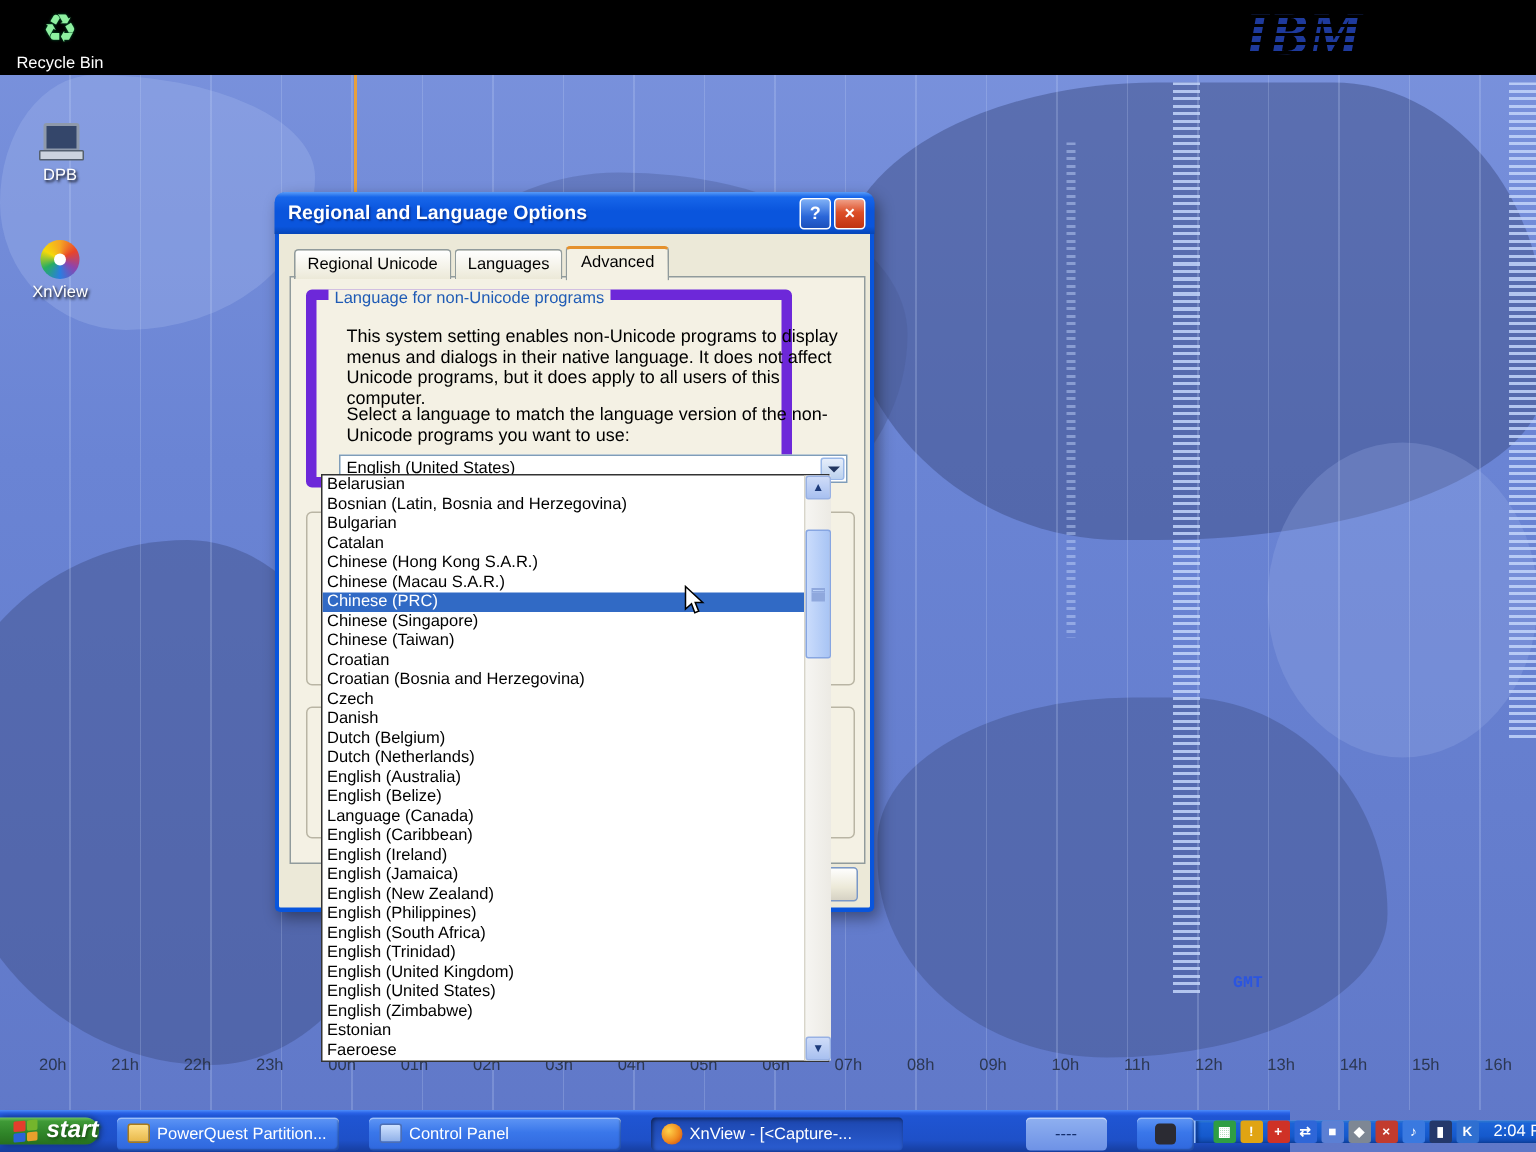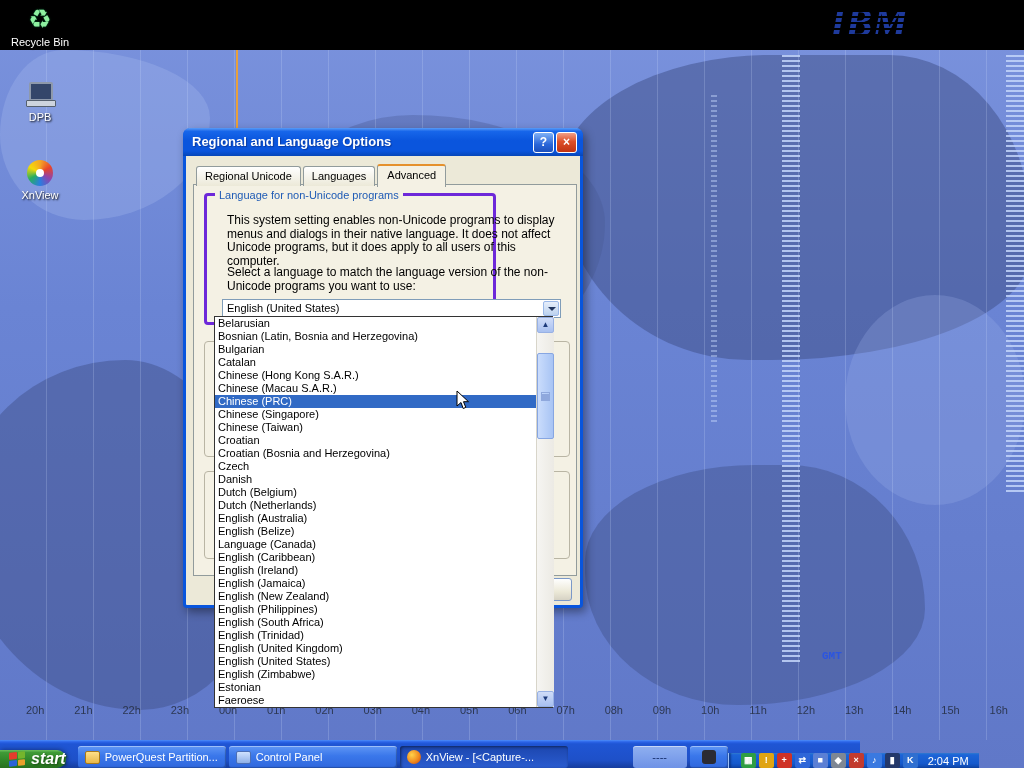--- a/index.html
+++ b/index.html
@@ -54,21 +54,21 @@
   .win-btn{width:21px; height:21px; border-radius:3px; border:1px solid #fff; box-sizing:border-box;
     color:#fff; font-weight:bold; font-size:12px; text-align:center; line-height:19px;}
   .help-btn{background:linear-gradient(180deg,#7fb0f6,#2a66d8 60%,#1c50bc);}
   .close-btn{background:linear-gradient(180deg,#f0a088,#dd4f28 45%,#c03312);}
   .tabs-row{position:absolute; left:10px; top:36px; display:flex; align-items:flex-end; z-index:3;}
   .tab{background:linear-gradient(#ffffff,#ece9d8); border:1px solid #919b9c; border-bottom:none;
     border-radius:3px 3px 0 0; padding:3px 8px; font-size:11px; margin-right:2px; height:13px; line-height:13px;}
   .tab.active{border-top:2px solid #e5912d; padding:3px 9px 5px; background:#f4f1e4; margin-bottom:-1px;}
   .tab-page{position:absolute; left:7px; top:56px; width:384px; height:392px; background:#f4f1e4;
     border:1px solid #919b9c; box-sizing:border-box;}
-  .groupbox{position:absolute; left:10px; top:8px; width:292px; height:132px; border:3px solid #6d28d9;
+  .groupbox{position:absolute; left:10px; top:8px; width:324px; height:132px; border:7px solid #6d28d9;
     border-radius:4px; box-sizing:border-box;padding-left:21px;}
   .gb-title{position:absolute; left:8px; top:-7px; background:#f4f1e4; padding:0 4px; font-size:11px; color:#1f5bb5;}
   .gb-text{position:absolute; left:20px; font-size:12px; line-height:13.5px; color:#000; width:340px;}
   .gb-text-1{top:18px;}
   .gb-text-2{top:70px;}
   .combobox{position:absolute; left:15px; top:103px; width:339px; height:19px; background:#fff;
     border:1px solid #7f9db9; box-sizing:border-box; font-size:11px;}
   .combo-value{position:absolute; left:4px; top:2px; line-height:13px;}
   .combo-btn{position:absolute; right:1px; top:1px; width:16px; height:15px;
     background:linear-gradient(180deg,#e6eefb,#bcd2ee); border:1px solid #9ab8e8; border-radius:2px; box-sizing:border-box;}
@@ -96,30 +96,30 @@
   .sb-down{bottom:0;}
   .sb-thumb{position:absolute; left:0; top:36px; width:17px; height:86px; box-sizing:border-box;
     background:linear-gradient(90deg,#cadcfc,#a8c4f4); border:1px solid #87a6e2; border-radius:2px;}
   .sb-thumb::after{content:""; position:absolute; left:4px; top:39px; width:7px; height:1px;
     box-shadow:0 0 0 1px #8fa8dd, 0 3px 0 1px #8fa8dd, 0 6px 0 1px #8fa8dd;}
 
   
   .cursor{position:absolute; left:456px; top:390px; z-index:200; pointer-events:none;}
 
   
-  .taskbar{position:absolute; left:0; bottom:0; width:860px; height:28px; z-index:100; display:flex; align-items:flex-end;
+  .taskbar{position:absolute; left:0; bottom:0; width:860px; height:28px; z-index:100; display:flex; align-items:center;
     background:linear-gradient(180deg,#4f8df8 0%,#2a63e8 7%,#1f55d4 14%,#1e50c8 72%,#163d9d 100%);}
   .start-btn{width:98px; display:flex; align-items:center; gap:6px; padding-left:9px; box-sizing:border-box;
     background:linear-gradient(180deg,#6cbf5e 0%,#3f9a37 14%,#2f8428 60%,#27701f 100%);
     border-radius:0 11px 11px 0; box-shadow:1px 0 5px rgba(0,0,0,.45);
     color:#fff; font-style:italic; font-weight:bold; font-size:16px; text-shadow:1px 1px 2px #194f12;}
   .win-flag{width:16px; height:14px; display:grid; grid-template-columns:1fr 1fr; grid-template-rows:1fr 1fr; gap:1px; transform:skewY(-6deg);}
   .win-flag span{border-radius:1px;}
   .flag-r{background:#e33e2c;} .flag-g{background:#74b52c;} .flag-b{background:#2a63d8;} .flag-y{background:#e9a02c;}
-  .task-area{display:flex; gap:3px; margin-left:12px; align-items:flex-start; padding-top:3px;}
+  .task-area{display:flex; gap:20px; margin-left:12px; align-items:flex-start; padding-top:3px;}
   .task-btn{height:22px; display:flex; align-items:center; gap:5px; padding:0 7px; border-radius:3px; box-sizing:border-box;
     background:linear-gradient(180deg,#5f96f5,#3a77ea 45%,#2f67dd);
     box-shadow:inset 0 1px 0 rgba(255,255,255,.4), inset -1px -1px 1px rgba(0,0,0,.25);
     color:#fff; font-size:11px; overflow:hidden; white-space:nowrap;}
   .task-btn:nth-of-type(1){width:148px;}
   .task-btn:nth-of-type(2){width:168px;}
   .task-btn:nth-of-type(3){width:168px;}
   .task-btn.active{background:linear-gradient(180deg,#1c46ae,#2a5cd0); box-shadow:inset 1px 1px 3px rgba(0,0,0,.5);}
   .task-btn.deskband{width:54px; margin-left:62px; justify-content:center;
     background:linear-gradient(180deg,#8fb0f0,#6e92e6); color:#142e6c; box-shadow:inset 0 1px 0 rgba(255,255,255,.5);}

